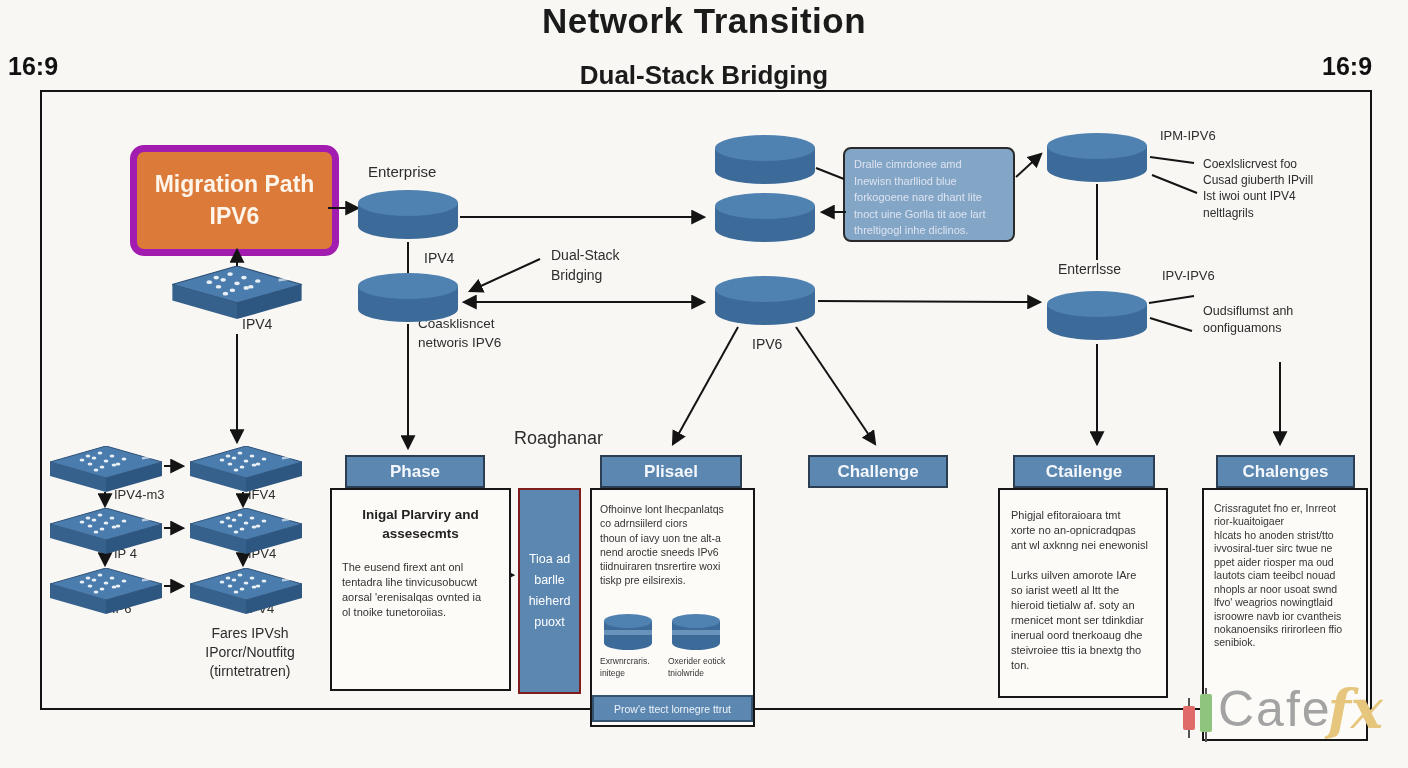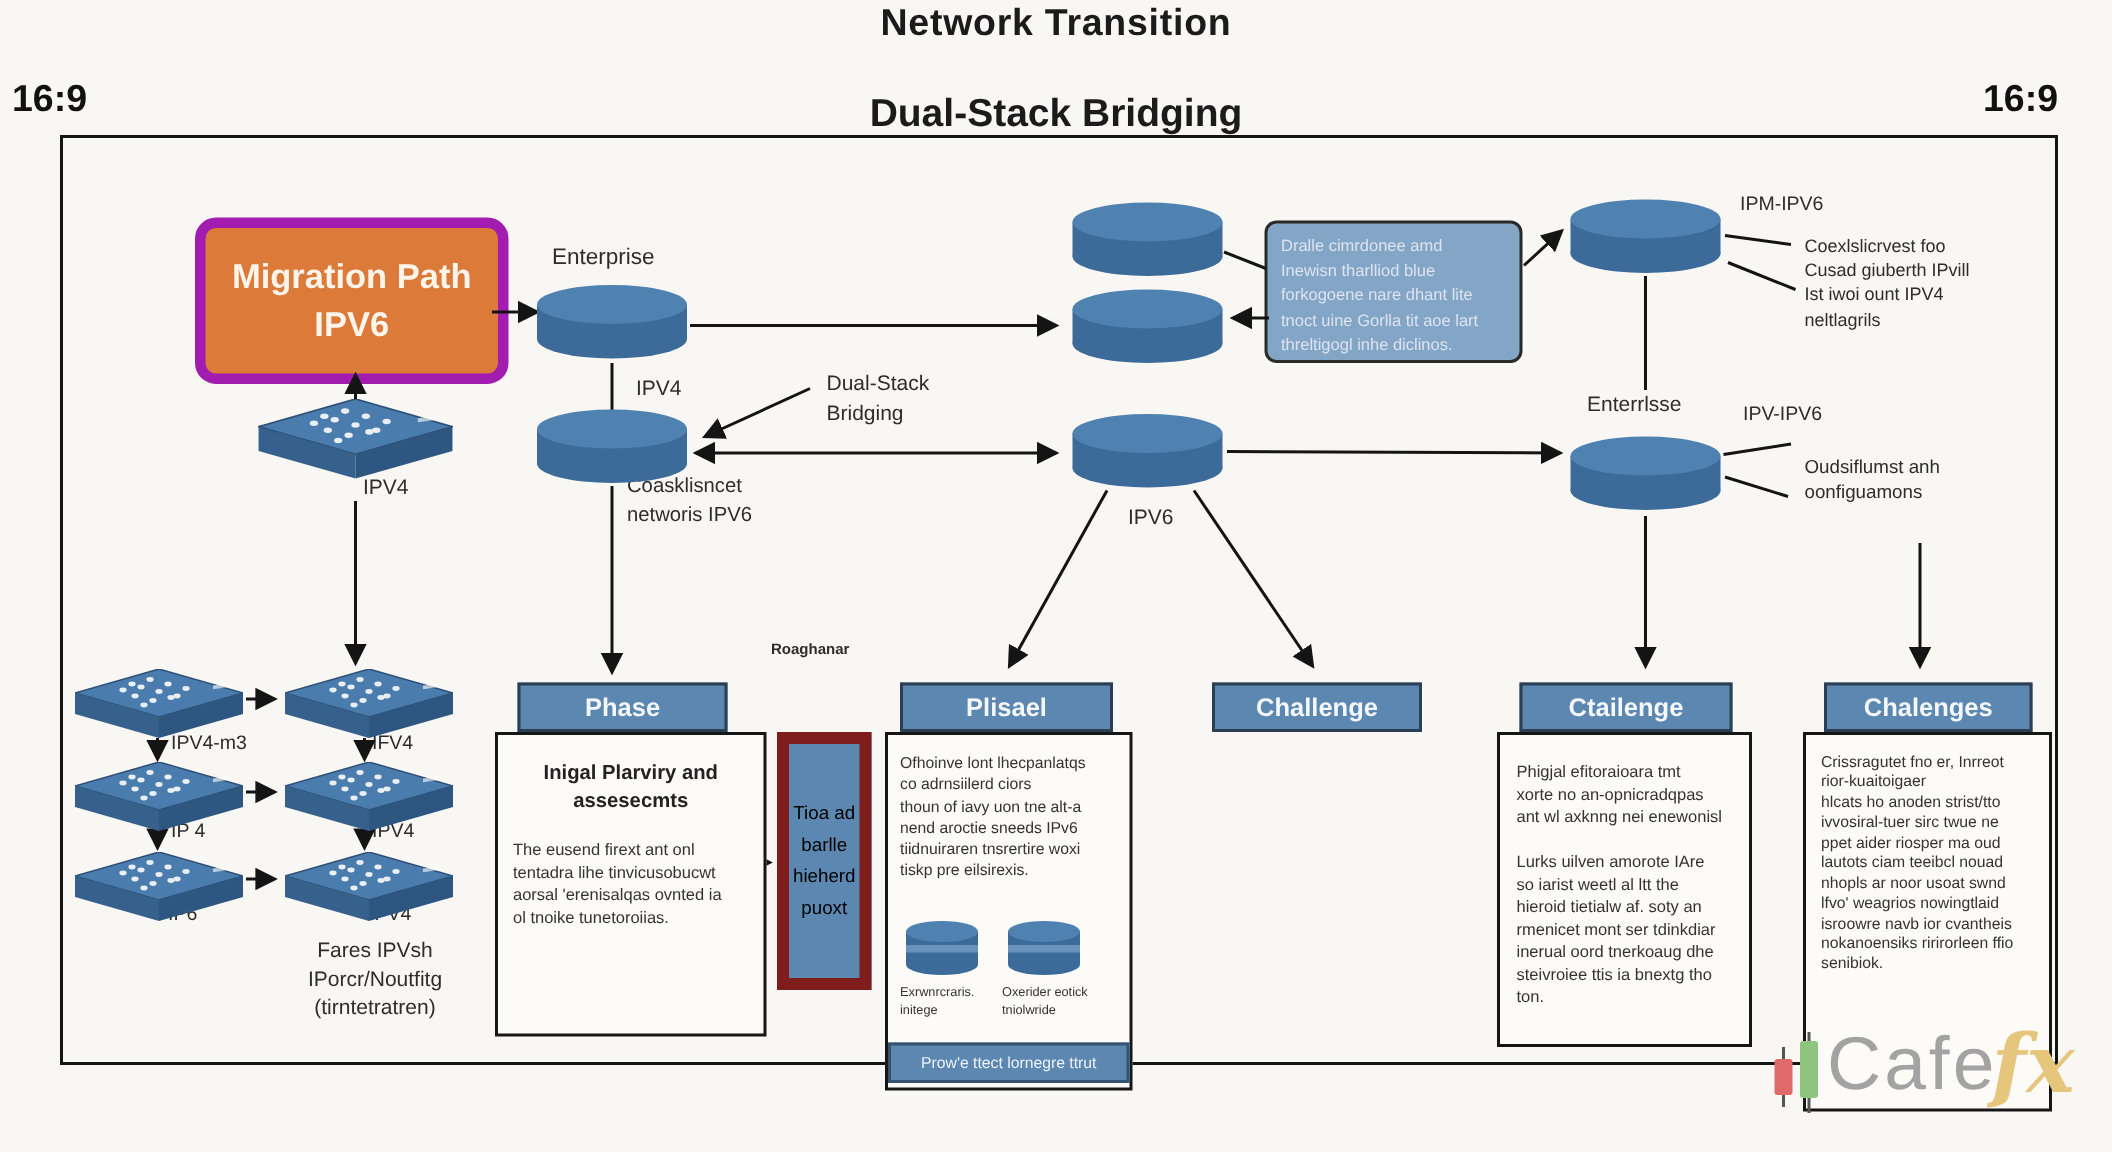--- a/index.html
+++ b/index.html
@@ -3,21 +3,21 @@
 <meta charset="utf-8">
 <style>
   html,body { margin:0; padding:0; background:#dcdcdc; }
   .canvas {
     position:relative; width:1408px; height:768px;
     background:#f8f7f4; overflow:hidden;
     font-family:"Liberation Sans", sans-serif; color:#2d2d2d;
   }
   .abs { position:absolute; }
   .pre { white-space:pre-line; }
-  .page-title { left:0; right:0; top:1px; text-align:center; font-size:25px; font-weight:bold; color:#1b1b1b; letter-spacing:0.5px; }
+  .page-title { left:0; right:0; top:1px; text-align:center; font-size:35px; font-weight:bold; color:#1b1b1b; letter-spacing:0.5px; }
   .page-subtitle { left:0; right:0; top:60px; text-align:center; font-size:26px; font-weight:bold; color:#1b1b1b; }
   .aspect { top:52px; font-size:25px; font-weight:bold; color:#111; }
   .main-border { left:40px; top:90px; width:1328px; height:616px; border:2.5px solid #141414; }
   .border-gap { left:596px; top:86px; width:408px; height:11px; background:#f8f7f4; }
   .orange-box {
     left:130px; top:145px; width:195px; height:97px;
     background:#dc7a3a; border:7px solid #a21caf; border-radius:14px;
     display:flex; align-items:center; justify-content:center; text-align:center;
     color:#fdf4ea; font-weight:bold; font-size:23px; line-height:1.35;
   }
@@ -29,23 +29,23 @@
   .lbl { position:absolute; font-size:14px; color:#2d2d2d; }
   .col-header {
     position:absolute; height:33px; background:#5b87b1; border:2px solid #2c3f52;
     color:#f4f7fb; font-weight:bold; font-size:17px;
     display:flex; align-items:center; justify-content:center; box-sizing:border-box; z-index:12;
   }
   .col-body {
     position:absolute; background:#fcfbf8; border:2px solid #161616; box-sizing:border-box; z-index:10;
   }
   .side-blue {
-    position:absolute; left:518px; top:488px; width:63px; height:172px;
-    background:#5b87b1; border:8px solid #7f1d1d; box-sizing:border-box;
-    color:#000000; font-size:12.5px; line-height:1.7; text-align:center;
+    position:absolute; left:518px; top:488px; width:63px; height:206px;
+    background:#5b87b1; border:2px solid #7f1d1d; box-sizing:border-box;
+    color:#ffffff; font-size:12.5px; line-height:1.7; text-align:center;
     display:flex; align-items:center; justify-content:center; z-index:11;
   }
   .footer-bar {
     position:absolute; left:592px; top:695px; width:161px; height:27px;
     background:#5b87b1; border:2px solid #35536e; box-sizing:border-box;
     color:#eef3f9; font-size:10.5px; display:flex; align-items:center; justify-content:center; z-index:13;
   }
   .overlay { position:absolute; left:0; top:0; z-index:5; }
   .node { position:absolute; z-index:6; }
   .body-title { font-weight:bold; font-size:13.5px; text-align:center; color:#222; line-height:1.4; }
@@ -190,21 +190,21 @@
 threltigogl inhe diclinos.</div>
 
   <div class="lbl" style="left:368px; top:163px; font-size:15px;">Enterprise</div>
   <div class="lbl" style="left:424px; top:250px;">IPV4</div>
   <div class="lbl pre" style="left:418px; top:315px; font-size:13.5px; line-height:1.4;">Coasklisncet
 networis IPV6</div>
   <div class="lbl pre" style="left:551px; top:246px; line-height:1.4;">Dual-Stack
 Bridging</div>
   <div class="lbl" style="left:727px; top:246px; font-size:15px;margin-top:48px;">IPV4  and</div>
   <div class="lbl" style="left:752px; top:336px;">IPV6</div>
-  <div class="lbl" style="left:514px; top:428px; font-size:10px; font-weight:bold;">Roaghanar</div>
+  <div class="lbl" style="left:514px; top:428px; font-size:18px; font-weight:normal;">Roaghanar</div>
   <div class="lbl" style="left:242px; top:316px;">IPV4</div>
   <div class="lbl" style="left:1160px; top:128px; font-size:13px;">IPM-IPV6</div>
   <div class="lbl pre" style="left:1203px; top:156px; font-size:12px; line-height:1.35;">Coexlslicrvest foo
 Cusad giuberth IPvill
 Ist iwoi ount IPV4
 neltlagrils</div>
   <div class="lbl" style="left:1058px; top:261px; font-size:14px;">Enterrlsse</div>
   <div class="lbl" style="left:1162px; top:268px; font-size:13px;">IPV-IPV6</div>
   <div class="lbl pre" style="left:1203px; top:303px; font-size:12.5px; line-height:1.35;">Oudsiflumst anh
 oonfiguamons</div>

